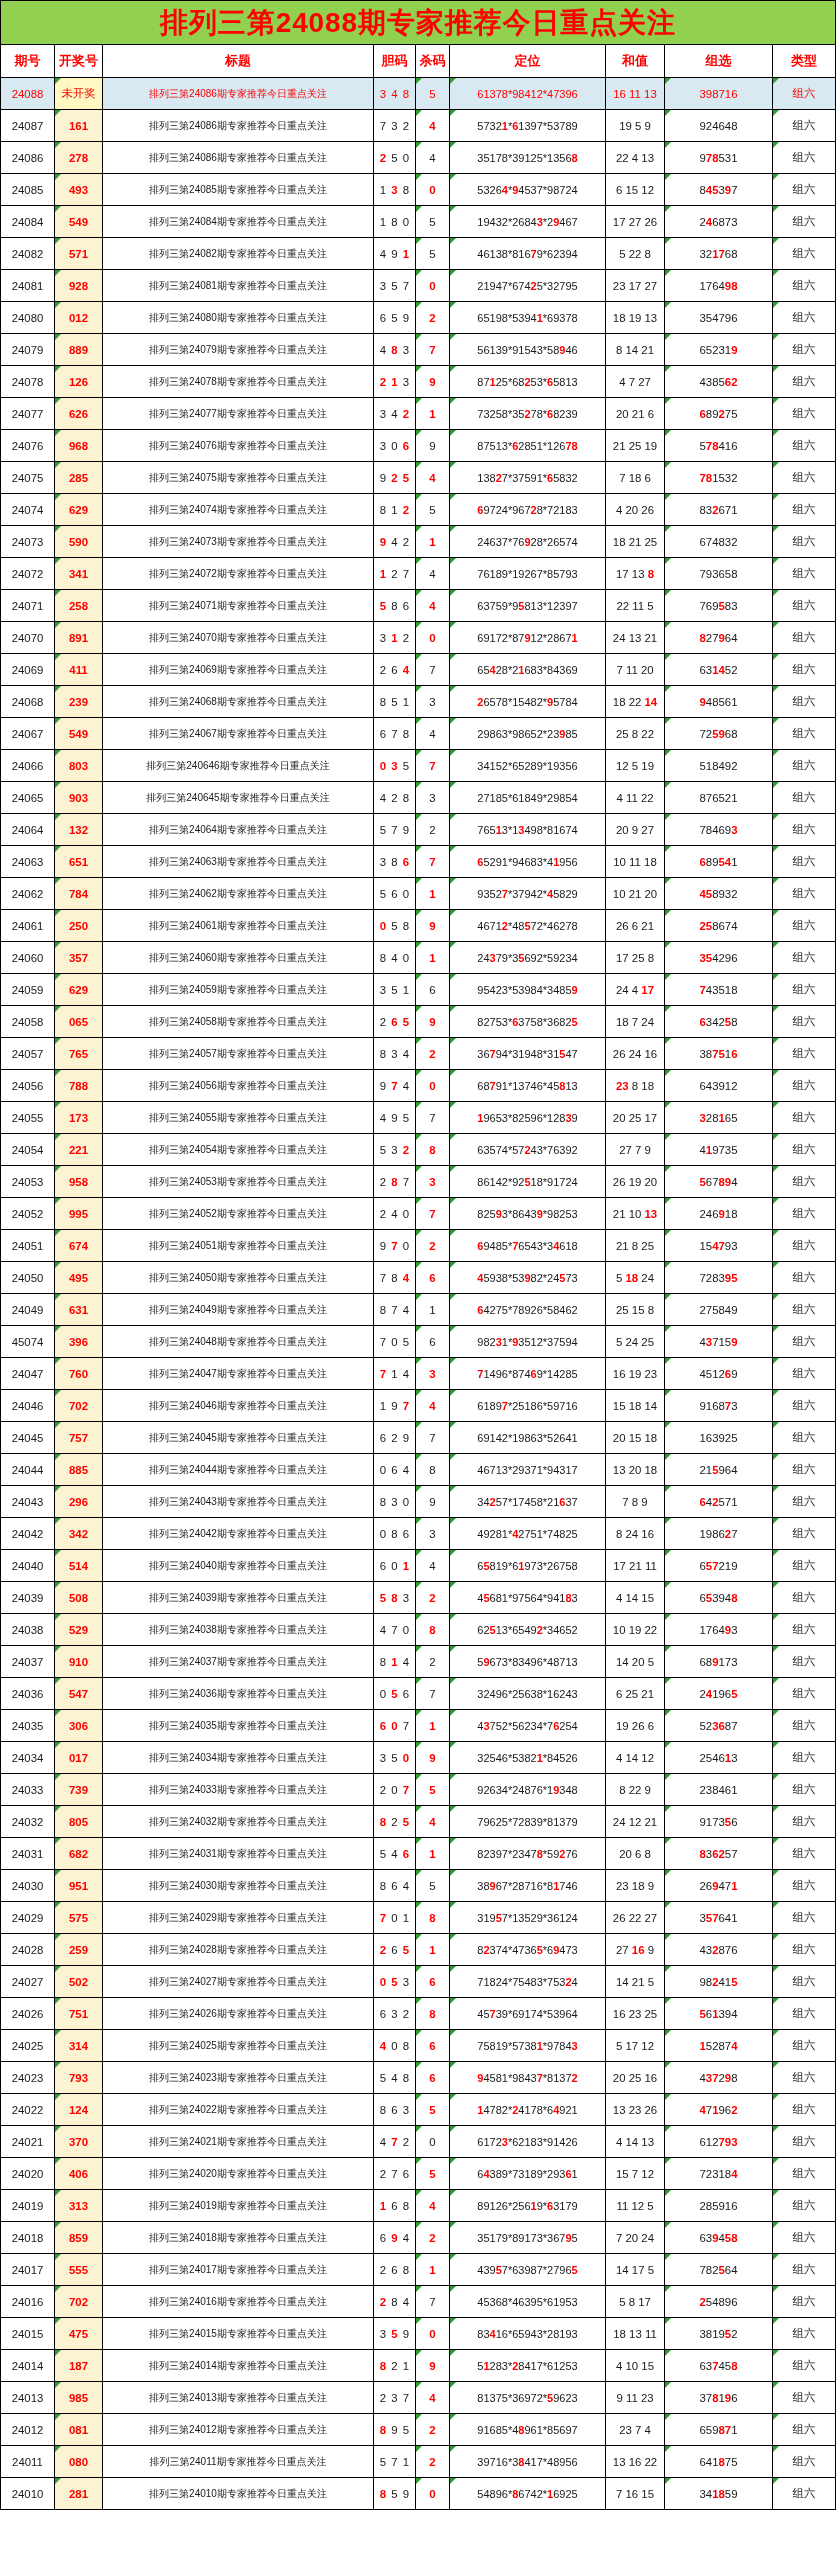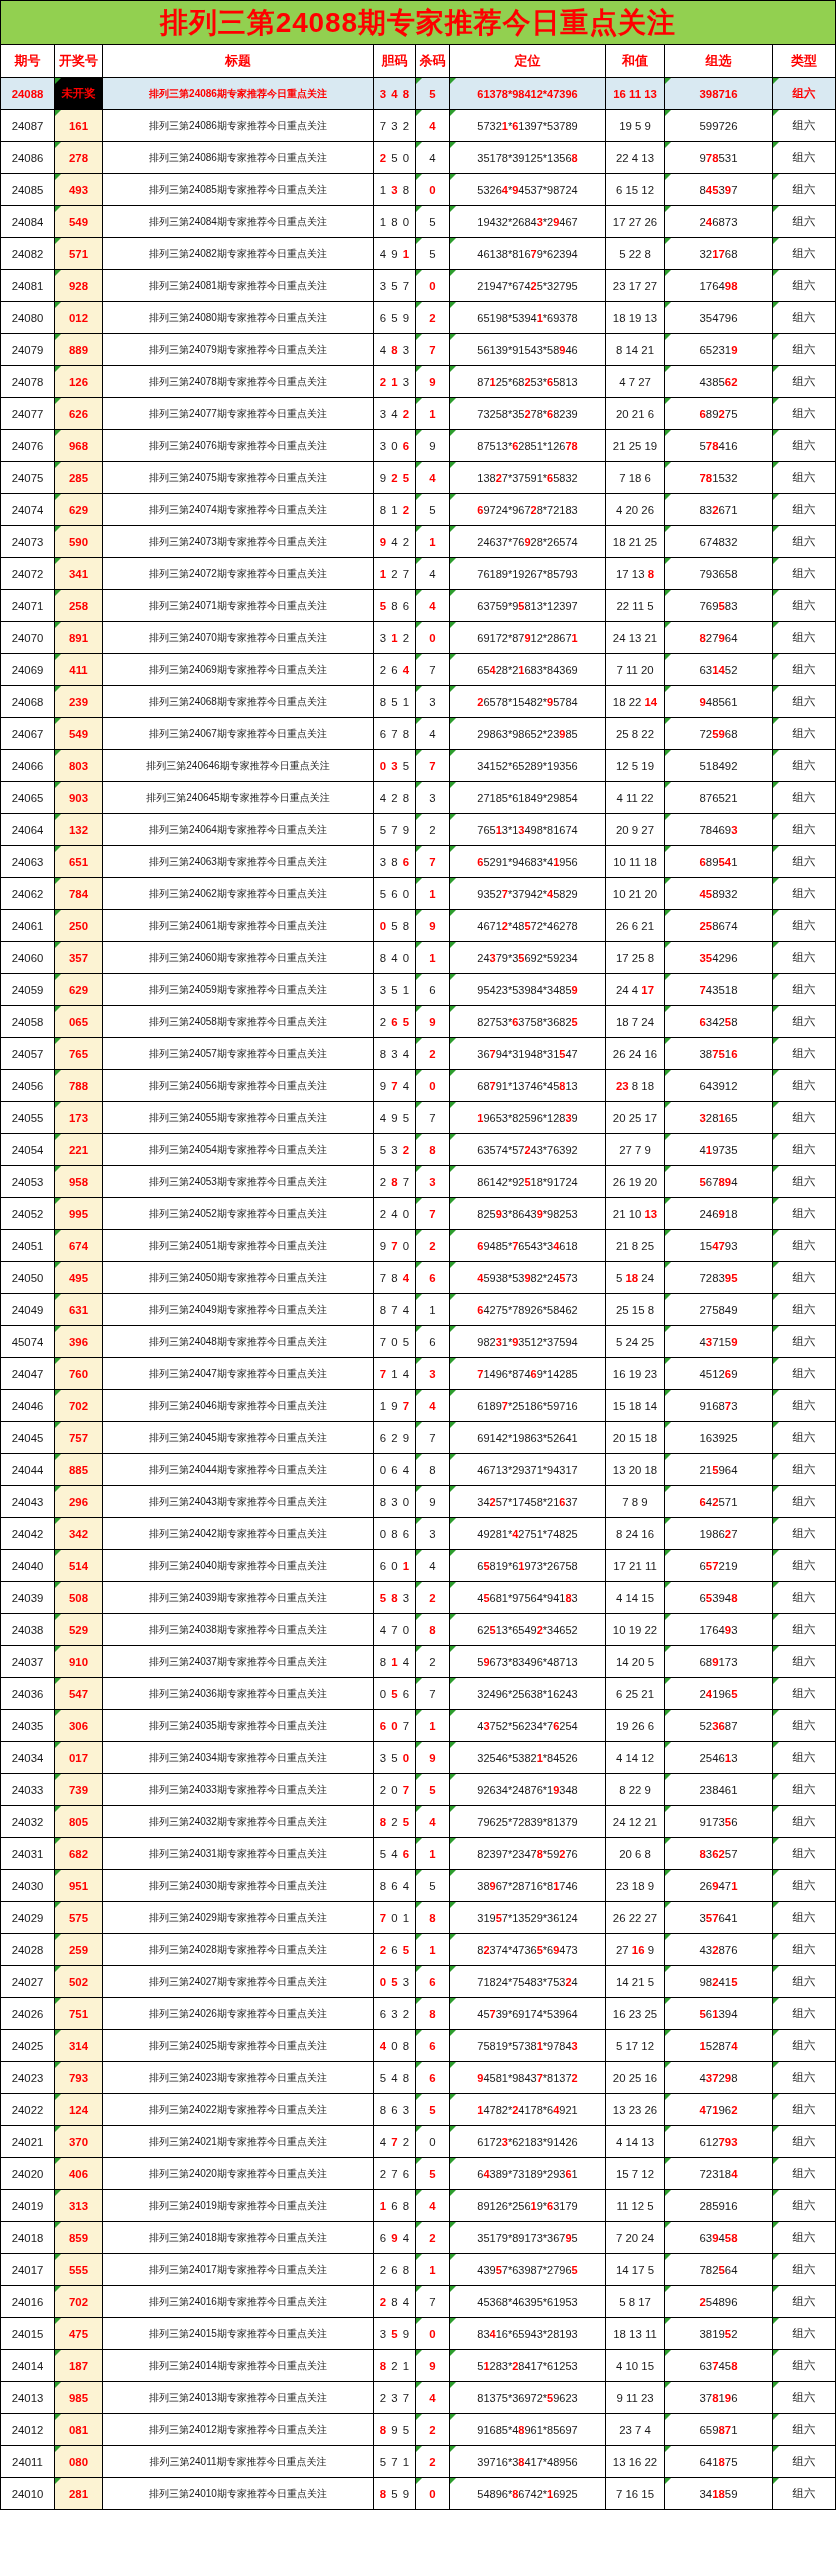--- a/index.html
+++ b/index.html
@@ -12,23 +12,23 @@
     border:0.9px solid #000;border-bottom:none;
   }
   table{border-collapse:collapse;table-layout:fixed;width:836px;}
   th,td{
     box-sizing:border-box;border:0.9px solid #000;padding:0;
     text-align:center;vertical-align:middle;
     overflow:hidden;white-space:nowrap;position:relative;background:#fff;
   }
   thead th{height:33px;font-size:13px;font-weight:bold;color:#FF0000;text-align:center;}
   tbody td{height:32px;font-size:11.4px;color:#1a1a1a;}
-  tbody tr.hl td{background:#D9E9F2;color:#FF0000;font-weight:bold;margin-left:12px;}
+  tbody tr.hl td{background:#D9E9F2;color:#FF0000;font-weight:normal;margin-left:12px;}
   td.col-open{background:#FCF3D3;color:#FF0000;font-weight:bold;}
-  tbody tr.hl td.col-open{background:#000000;text-align:center;}
+  tbody tr.hl td.col-open{background:#fef9c3;text-align:center;}
   td.col-dan{letter-spacing:.45em;padding-left:.45em;}
   td.col-title{font-size:11.4px;}
   td.col-title.small{font-size:10px;}
   td.col-pos{font-size:11px;}
   .r{color:#FF0000;font-weight:bold;}
   td.flag::before{
     content:"";position:absolute;top:0;left:0;width:0;height:0;
     border-top:6.1px solid #2E9E2E;border-right:6.1px solid transparent;
   }
 </style>
@@ -77,21 +77,21 @@
         <td class="col-type flag">组六</td>
       </tr>
       <tr>
         <td class="col-period">24087</td>
         <td class="col-open flag">161</td>
         <td class="col-title small">排列三第24086期专家推荐今日重点关注</td>
         <td class="col-dan">732</td>
         <td class="col-kill flag"><span class="r">4</span></td>
         <td class="col-pos flag">5732<span class="r">1</span>*<span class="r">6</span>1397*53789</td>
         <td class="col-sum">19 5 9</td>
-        <td class="col-group flag">599726</td>
+        <td class="col-group flag">924648</td>
         <td class="col-type flag">组六</td>
       </tr>
       <tr>
         <td class="col-period">24086</td>
         <td class="col-open flag">278</td>
         <td class="col-title small">排列三第24086期专家推荐今日重点关注</td>
         <td class="col-dan"><span class="r">2</span>50</td>
         <td class="col-kill flag">4</td>
         <td class="col-pos flag">35178*39125*1356<span class="r">8</span></td>
         <td class="col-sum">22 4 13</td>

